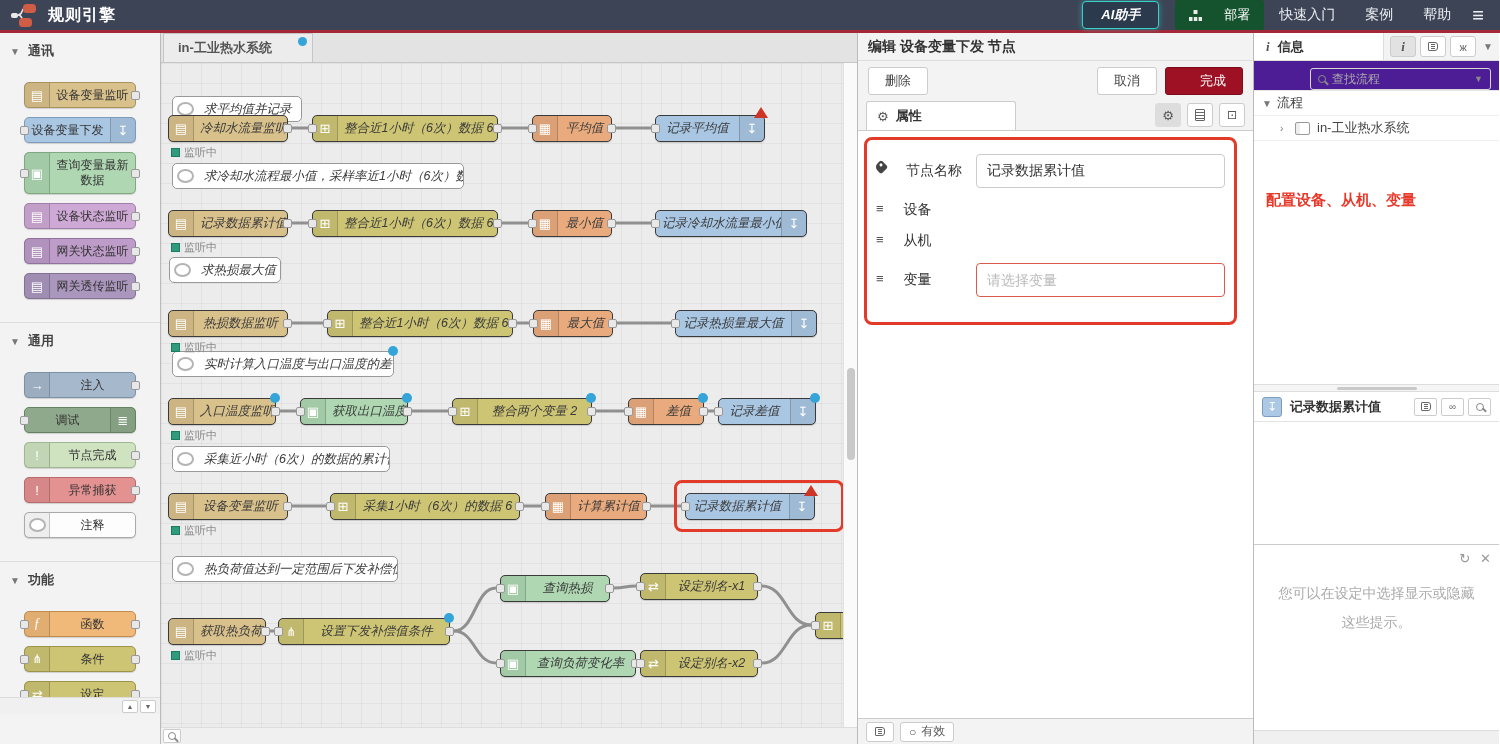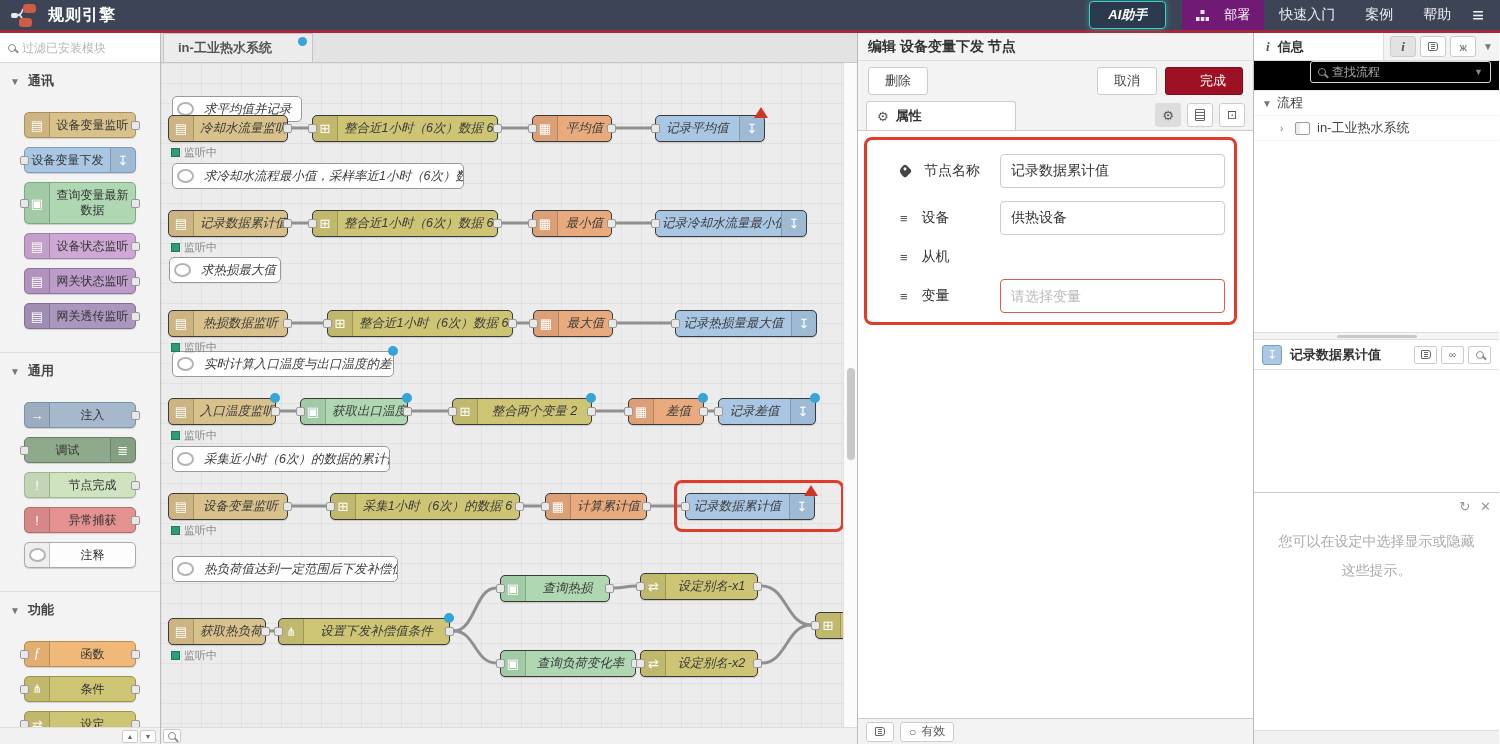--- a/index.html
+++ b/index.html
@@ -4,21 +4,21 @@
 <style>
   *{box-sizing:border-box;margin:0;padding:0;font-family:"Liberation Sans","DejaVu Sans",sans-serif;}
   html,body{width:1500px;height:744px;overflow:hidden;background:#fff;}
   .app{width:1500px;height:538px;display:flex;flex-direction:column;}
 
   
   .header{height:33px;background:#3d4456;border-bottom:3px solid #a42837;display:flex;align-items:center;padding:0 0 0 10px;flex:0 0 auto;}
   .app-title{color:#fff;font-size:16px;font-weight:bold;margin-left:8px;letter-spacing:1px;}
   .header-sp{flex:1;}
   .ai-btn{background:#2c3a4e;border:1px solid #3ad2c8;border-radius:4px;color:#fff;font-style:italic;font-weight:bold;font-size:13px;padding:4px 18px;margin-right:16px;box-shadow:0 0 6px rgba(58,210,200,.5);cursor:pointer;}
-  .deploy-btn{background:#701a75;border:none;border-radius:3px;color:#fff;font-size:13px;padding:6px 14px;display:flex;align-items:center;gap:15px;cursor:pointer;}
+  .deploy-btn{background:#14532d;border:none;border-radius:3px;color:#fff;font-size:13px;padding:6px 14px;display:flex;align-items:center;gap:22px;cursor:pointer;}
   .nav-link{color:#eceff3;font-size:14px;margin:0 15px;text-decoration:none;cursor:pointer;}
   .menu-icon{color:#eceff3;font-size:20px;margin:0 16px 0 6px;cursor:pointer;}
 
   
   .main{display:flex;height:711px;flex:0 0 auto;}
   .palette{width:161px;border-right:1px solid #bbb;background:#f3f3f3;display:flex;flex-direction:column;}
   .canvas-wrap{width:696px;position:relative;background:#ececec;}
   .editor{width:396px;border-left:1px solid #bbb;background:#fff;display:flex;flex-direction:column;}
   .sidebar{width:246px;border-left:1px solid #bbb;background:#fff;display:flex;flex-direction:column;}
 
@@ -99,41 +99,41 @@
   .ed-tabrow{height:30px;background:#f3f3f3;border-bottom:1px solid #ccc;display:flex;align-items:flex-end;padding:0 8px;}
   .ed-tab{height:29px;width:150px;background:#fff;border:1px solid #ccc;border-bottom:none;border-radius:3px 3px 0 0;display:flex;align-items:center;gap:7px;padding:0 10px;font-size:13px;font-weight:bold;color:#333;cursor:pointer;}
   .gear{color:#555;font-size:13px;font-style:normal;}
   .ed-tabbtns{margin-left:auto;display:flex;gap:6px;margin-bottom:3px;}
   .ed-tabbtns button{width:26px;height:24px;border:1px solid #ccc;background:#fff;border-radius:3px;color:#555;font-size:12px;display:flex;align-items:center;justify-content:center;cursor:pointer;}
   .ed-tabbtns button.on{background:#ddd;border-color:#ddd;}
   .doc-icon{width:10px;height:12px;border:1px solid #666;border-radius:1px;background:repeating-linear-gradient(#fff 0 2px,#666 2px 3px);display:inline-block;}
   .ed-form{flex:1;background:#fff;position:relative;padding-top:10px;}
   .redbox{position:absolute;left:6px;right:16px;top:6px;height:188px;border:3px solid #e23b2a;border-radius:8px;pointer-events:none;}
   .frow{display:flex;align-items:center;margin:13px 28px 13px 18px;}
-  .frow label{width:100px;display:flex;align-items:center;gap:14px;font-size:14px;color:#333;flex:0 0 auto;margin-left:24px;}
+  .frow label{width:100px;display:flex;align-items:flex-start;gap:20px;font-size:14px;color:#333;flex:0 0 auto;}
   .frow input{flex:1;height:34px;border:1px solid #ccc;border-radius:4px;padding:0 10px;font-size:14px;color:#333;outline:none;background:#fff;}
   .frow input::placeholder{color:#bbb;}
   .frow input.err{border-color:#dc5a4b;}
   .list-icon{font-size:13px;color:#555;font-style:normal;}
   .tag-icon{width:10px;height:10px;background:#444;border-radius:2px 2px 2px 5px;transform:rotate(45deg);position:relative;display:inline-block;}
   .tag-icon::after{content:"";position:absolute;width:3px;height:3px;background:#fff;border-radius:50%;top:2px;left:2px;}
   .ed-foot{height:26px;background:#f3f3f3;border-top:1px solid #ccc;display:flex;align-items:center;gap:6px;padding:0 8px;}
   .ed-foot button{height:20px;border:1px solid #ccc;background:#fff;border-radius:3px;font-size:12px;color:#555;display:flex;align-items:center;gap:5px;padding:0 8px;cursor:pointer;}
   .book-icon{width:10px;height:9px;border:1px solid #666;border-radius:1px 3px 3px 1px;position:relative;display:inline-block;}
   .book-icon::after{content:"";position:absolute;left:2px;top:1px;right:2px;height:1px;background:#666;box-shadow:0 2px 0 #666,0 4px 0 #666;}
 
   
   .sb-tabs{height:28px;background:#f3f3f3;border-bottom:1px solid #ddd;display:flex;align-items:stretch;}
   .sb-tab{width:136px;background:#fff;border-right:1px solid #ddd;display:flex;align-items:center;gap:8px;padding:0 12px;font-size:13px;font-weight:bold;color:#333;cursor:pointer;}
   .info-i{font-family:"Liberation Serif","DejaVu Serif",serif;font-style:italic;font-weight:bold;font-size:13px;color:#555;}
   .sb-tabbtns{display:flex;align-items:center;gap:4px;padding:0 6px;margin-left:auto;}
   .sb-tabbtns button{width:26px;height:21px;border:1px solid #ccc;background:#fff;border-radius:3px;color:#666;font-size:11px;display:flex;align-items:center;justify-content:center;cursor:pointer;}
   .sb-tabbtns button.on{background:#e2e2e2;}
   .sb-tabbtns .caret{color:#777;font-size:10px;margin-left:3px;cursor:pointer;}
-  .sb-search{height:30px;border-bottom:1px solid #e5e5e5;display:flex;align-items:flex-start;background:#000000;}
+  .sb-search{height:30px;border-bottom:1px solid #e5e5e5;display:flex;align-items:flex-end;background:#4c1d95;}
   .sb-input{margin-left:56px;margin-right:8px;flex:1;height:22px;border:1px solid #d8d8d8;border-radius:3px;display:flex;align-items:center;gap:6px;padding:0 7px;color:#aaa;font-size:12px;cursor:text;}
   .sb-input .ph{flex:1;}
   .sb-input .caret{color:#888;font-size:9px;}
   .sb-tree{height:70px;}
   .trow{height:25px;display:flex;align-items:center;padding:0 8px;font-size:13px;color:#444;border-bottom:1px solid #f0f0f0;cursor:pointer;}
   .trow .tw{color:#777;font-size:10px;margin-right:7px;width:8px;}
   .trow.child{padding-left:26px;}
   .flow-ic{width:15px;height:13px;border:1px solid #9a9a9a;border-radius:2px;margin-right:7px;background:linear-gradient(90deg,#eee 0 4px,#fff 4px);position:relative;}
   .sb-note{margin:30px 12px 0;color:#e8392a;font-size:15px;font-weight:bold;height:22px;}
   .sp-a{height:171px;} .sp-b{height:122px;}
@@ -182,24 +182,20 @@
     </button>
     <a class="nav-link">快速入门</a>
     <a class="nav-link">案例</a>
     <a class="nav-link">帮助</a>
     <span class="menu-icon">≡</span>
   </div>
 
   <div class="main">
 
     <div class="palette">
-      <div class="pal-search">
-        <span class="mag"></span>
-        <input placeholder="过滤已安装模块" style="">
-      </div>
       <div class="pal-body">
           <div class="psec">
             <div class="psec-h">
               <span class="tw">▼</span>
               <span>通讯</span>
             </div>
             <div class="psec-b">
               <div class="pnode c-tan">
                 <span class="nicon ic-device">▤</span>
                 <span class="plabel">设备变量监听</span>
@@ -588,21 +584,20 @@
               <span class="tag-icon"></span>
               <span>节点名称</span>
             </label>
           <input value="记录数据累计值" style="">
         </div>
         <div class="frow">
           <label>
               <span class="list-icon">≡</span>
               <span>设备</span>
             </label>
-          <input value="供热设备" style="">
         </div>
         <div class="frow">
           <label>
               <span class="list-icon">≡</span>
               <span>从机</span>
             </label>
         </div>
         <div class="frow">
           <label>
               <span class="list-icon">≡</span>
@@ -652,20 +647,21 @@
         <div class="trow">
           <span class="tw">▼</span>
           <span>流程</span>
         </div>
         <div class="trow child">
           <span class="tw">›</span>
           <span class="flow-ic"></span>
           <span>in-工业热水系统</span>
         </div>
       </div>
+      <div class="sb-note">配置设备、从机、变量</div>
       <div class="sp-a"></div>
       <div class="sb-split">
           <span></span>
         </div>
       <div class="sb-node">
         <div class="sbn-head">
           <span class="sbn-ic">↧</span>
           <span class="sbn-title">记录数据累计值</span>
           <span class="sbn-btns">
             <button>

